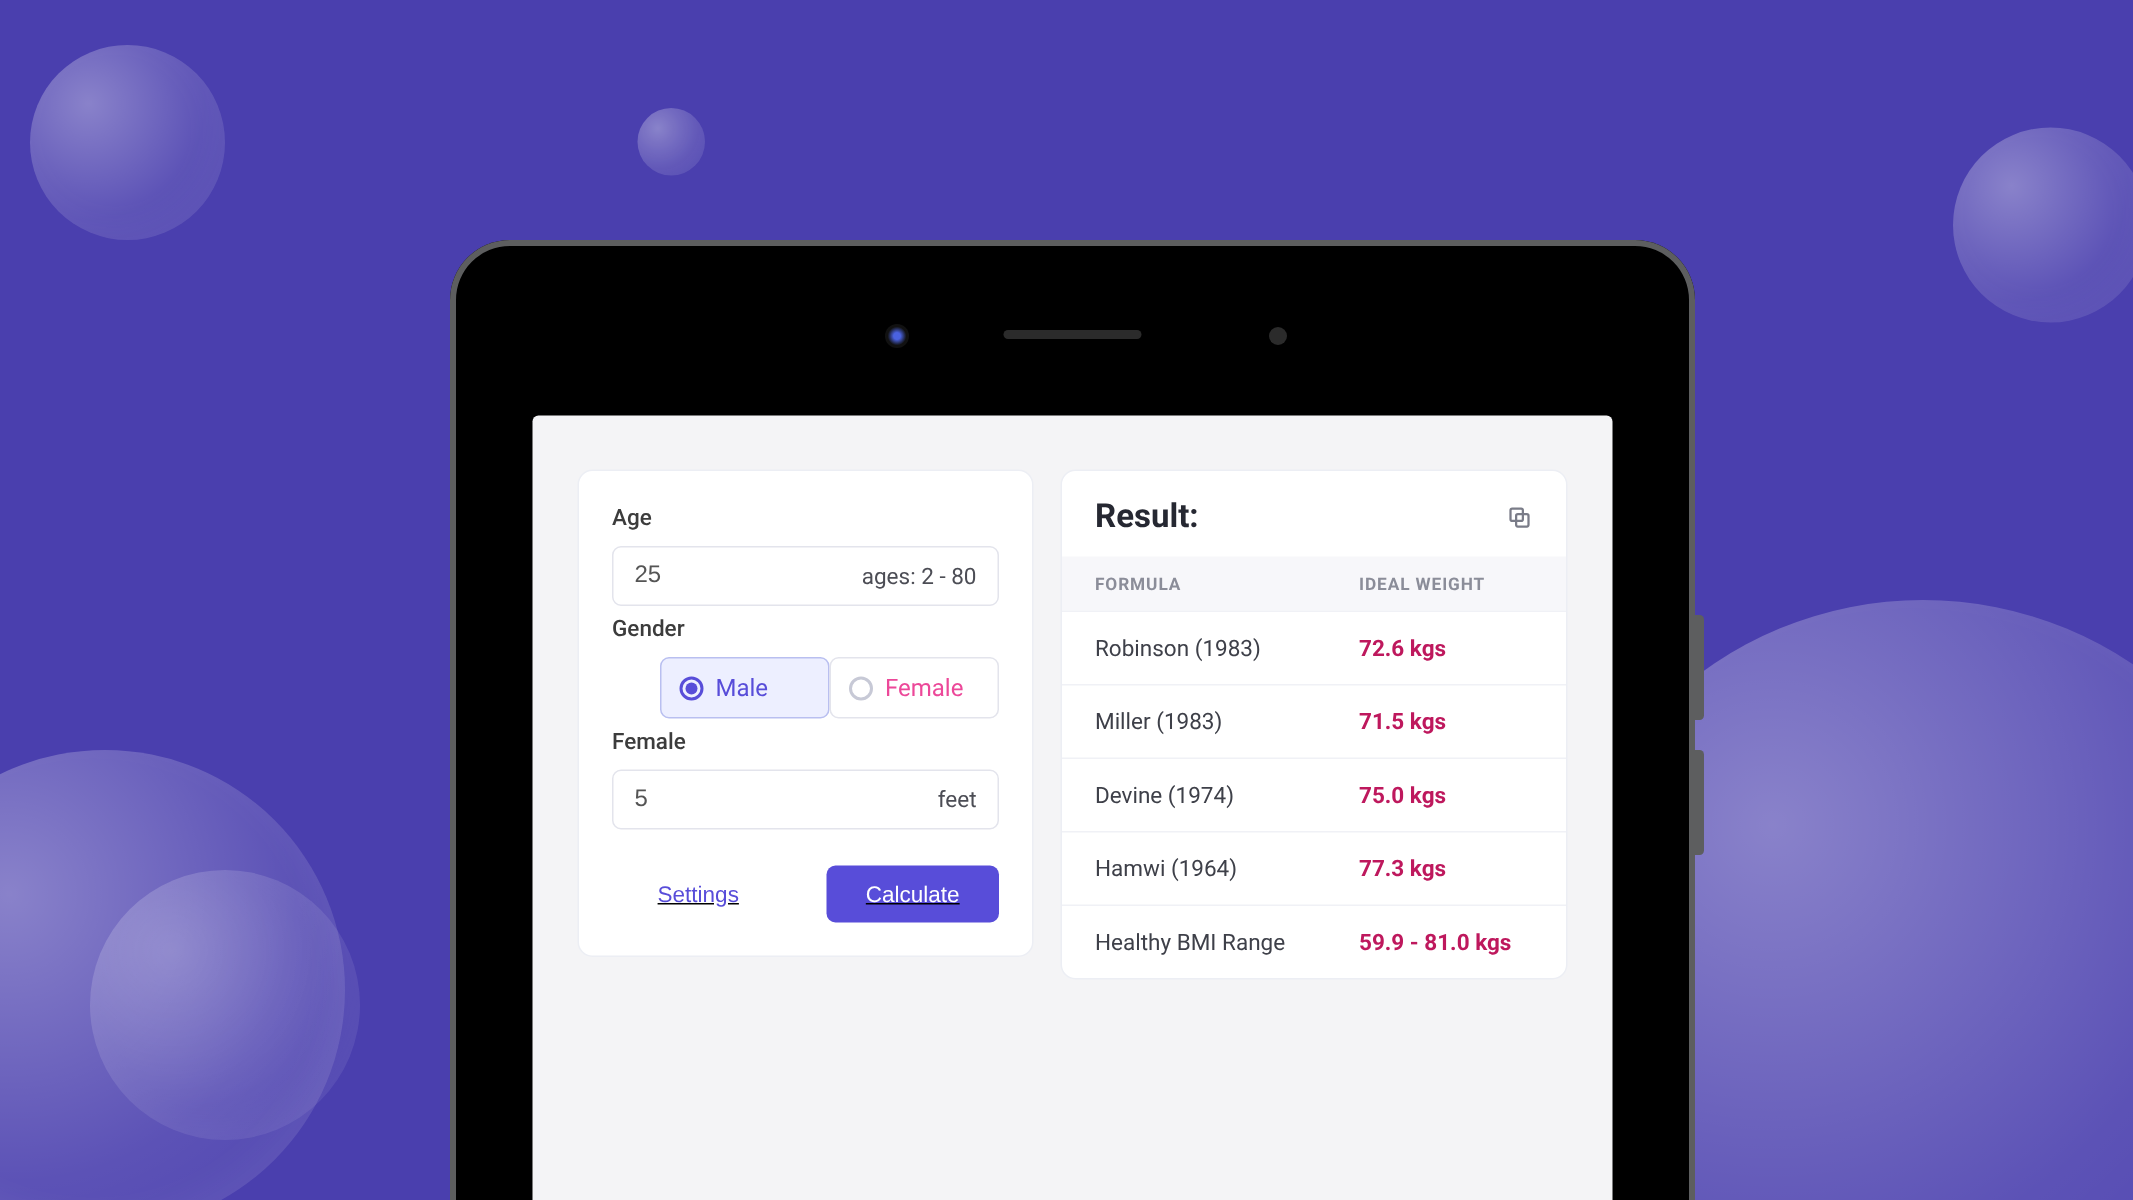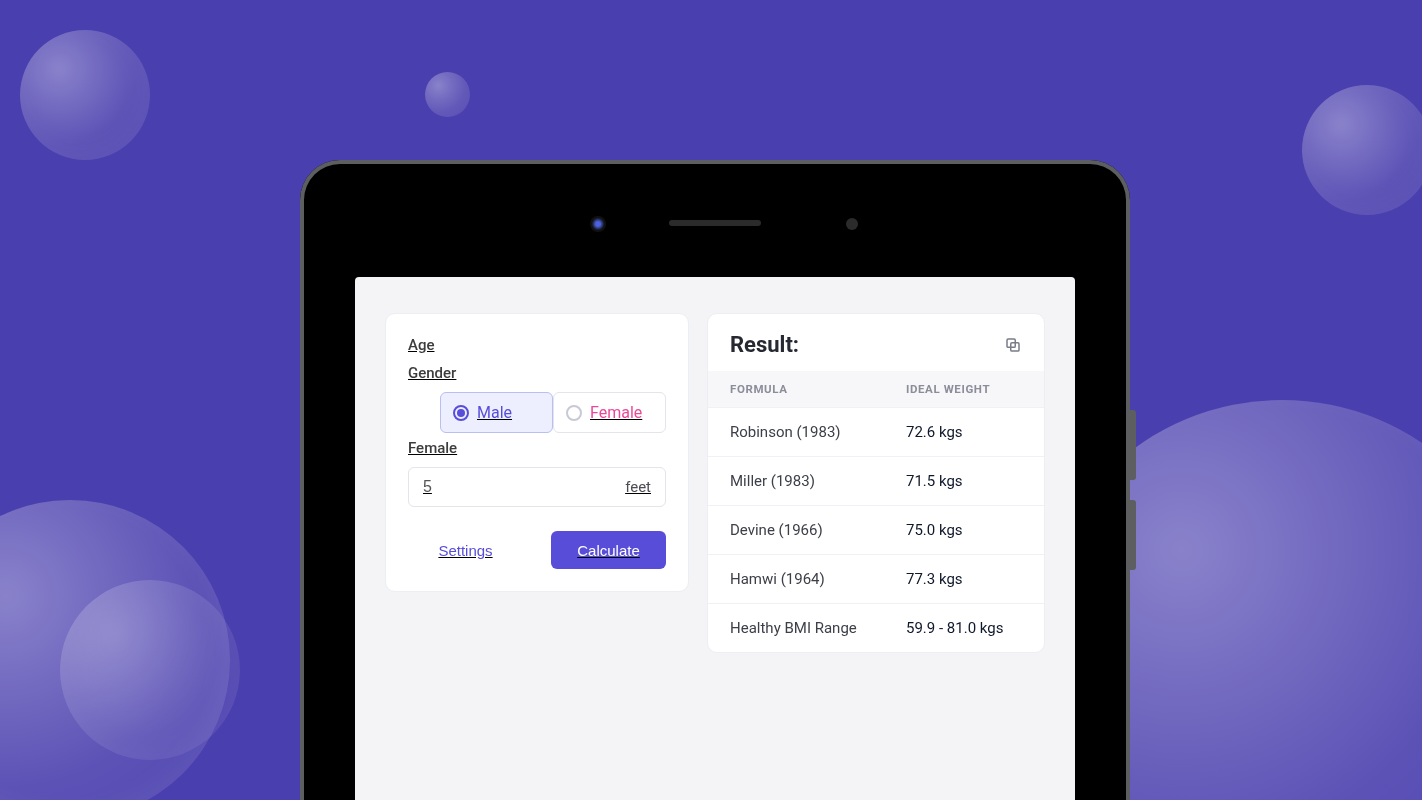--- a/index.html
+++ b/index.html
@@ -24,21 +24,21 @@
   .sbtn1{top:250px;height:70px;}
   .sbtn2{top:340px;height:70px;}
 
   .screen{position:absolute;left:55px;right:55px;top:117px;bottom:0;background:#f4f4f6;border-radius:4px 4px 0 0;padding:36px 30px;}
 
   .cols{display:flex;gap:18px;align-items:flex-start;}
   .card{background:#fff;border-radius:10px;border:1px solid #eceef4;}
 
   
   .form-card{width:304px;padding:22px;}
-  .fg{margin-bottom:6px;text-decoration:underline;}
+  .fg{margin-bottom:6px;}
   .lbl{font-size:15px;color:#3c3c3c;font-weight:500;margin-bottom:10px;display:block;}
   .input-box{display:flex;align-items:center;justify-content:space-between;border:1px solid #e3e4ec;border-radius:6px;padding:10px 14px;background:#fff;}
   .input-box input{border:none;outline:none;font-size:16px;color:#555;width:50px;background:transparent;}
   .suffix{font-size:15px;color:#4c4d55;}
 
   .radio-row{display:flex;padding-left:32px;}
   .radio-pill{flex:1;display:flex;align-items:center;gap:8px;border:1px solid #e3e4ec;border-radius:6px;padding:10px 12px;font-size:16px;color:#ec4899;cursor:pointer;}
   .radio-pill.sel{border-color:#b9bff0;background:#edefff;color:#584dd9;}
   .rdot{width:16px;height:16px;border:2px solid #c7c9d6;border-radius:50%;display:flex;align-items:center;justify-content:center;}
   .radio-pill.sel .rdot{border-color:#584dd9;}
@@ -55,21 +55,21 @@
   
   .res-card{flex:1;padding:0;overflow:hidden;}
   .res-head{display:flex;align-items:center;justify-content:space-between;padding:18px 22px 14px;}
   .res-head h2{font-size:22px;font-weight:700;color:#262832;}
   .copy-ico{width:18px;height:18px;color:#7a7c88;cursor:pointer;}
   .th-row{display:flex;background:#f7f7fa;padding:11px 22px;font-size:11.5px;letter-spacing:0.6px;color:#8b8d99;font-weight:700;}
   .th-a{flex:0 0 176px;}
   .th-b{flex:1;}
   .trow{display:flex;padding:15px 22px;border-top:1px solid #f0f1f6;font-size:15px;}
   .trow .ca{flex:0 0 176px;color:#3e4049;}
-  .trow .cb{flex:1;color:#0f172a;}
+  .trow .cb{flex:1;color:#be185d;font-weight:bold;}
 </style>
 </head>
 <body>
 
 <div class="bubble b1"></div>
 <div class="bubble b2"></div>
 <div class="bubble b3"></div>
 <div class="bubble b4"></div>
 <div class="bubble b5"></div>
 <div class="bubble b6"></div>
@@ -80,20 +80,24 @@
   <div class="side-btn sbtn1"></div>
   <div class="side-btn sbtn2"></div>
 
   <div class="screen">
     <div class="cols">
 
       <div class="card form-card">
 
         <div class="fg">
           <span class="lbl">Age</span>
+          <div class="input-box">
+            <input type="text" value="25" style="">
+            <span class="suffix">ages: 2 - 80</span>
+          </div>
         </div>
 
         <div class="fg">
           <span class="lbl">Gender</span>
           <div class="radio-row">
             <div class="radio-pill sel">
               <span class="rdot"></span>
               <span>Male</span>
             </div>
             <div class="radio-pill">
@@ -134,21 +138,21 @@
         <div id="rows">
             <div class="trow">
               <span class="ca">Robinson (1983)</span>
               <span class="cb">72.6 kgs</span>
             </div>
             <div class="trow">
               <span class="ca">Miller (1983)</span>
               <span class="cb">71.5 kgs</span>
             </div>
             <div class="trow">
-              <span class="ca">Devine (1966)</span>
+              <span class="ca">Devine (1974)</span>
               <span class="cb">75.0 kgs</span>
             </div>
             <div class="trow">
               <span class="ca">Hamwi (1964)</span>
               <span class="cb">77.3 kgs</span>
             </div>
             <div class="trow">
               <span class="ca">Healthy BMI Range</span>
               <span class="cb">59.9 - 81.0 kgs</span>
             </div>

